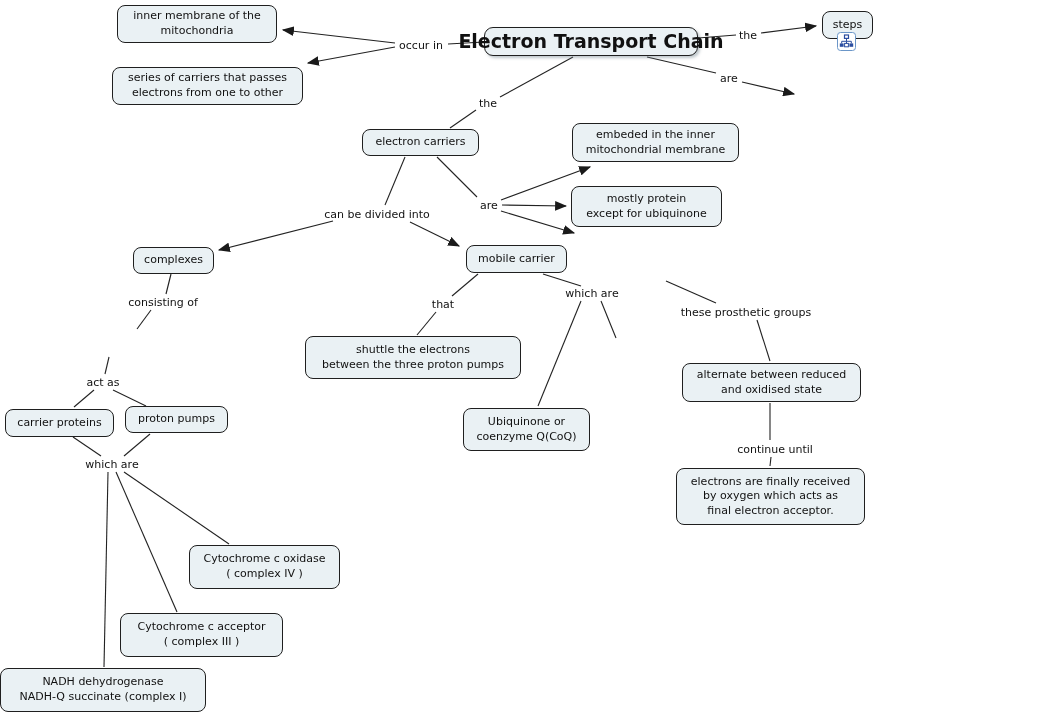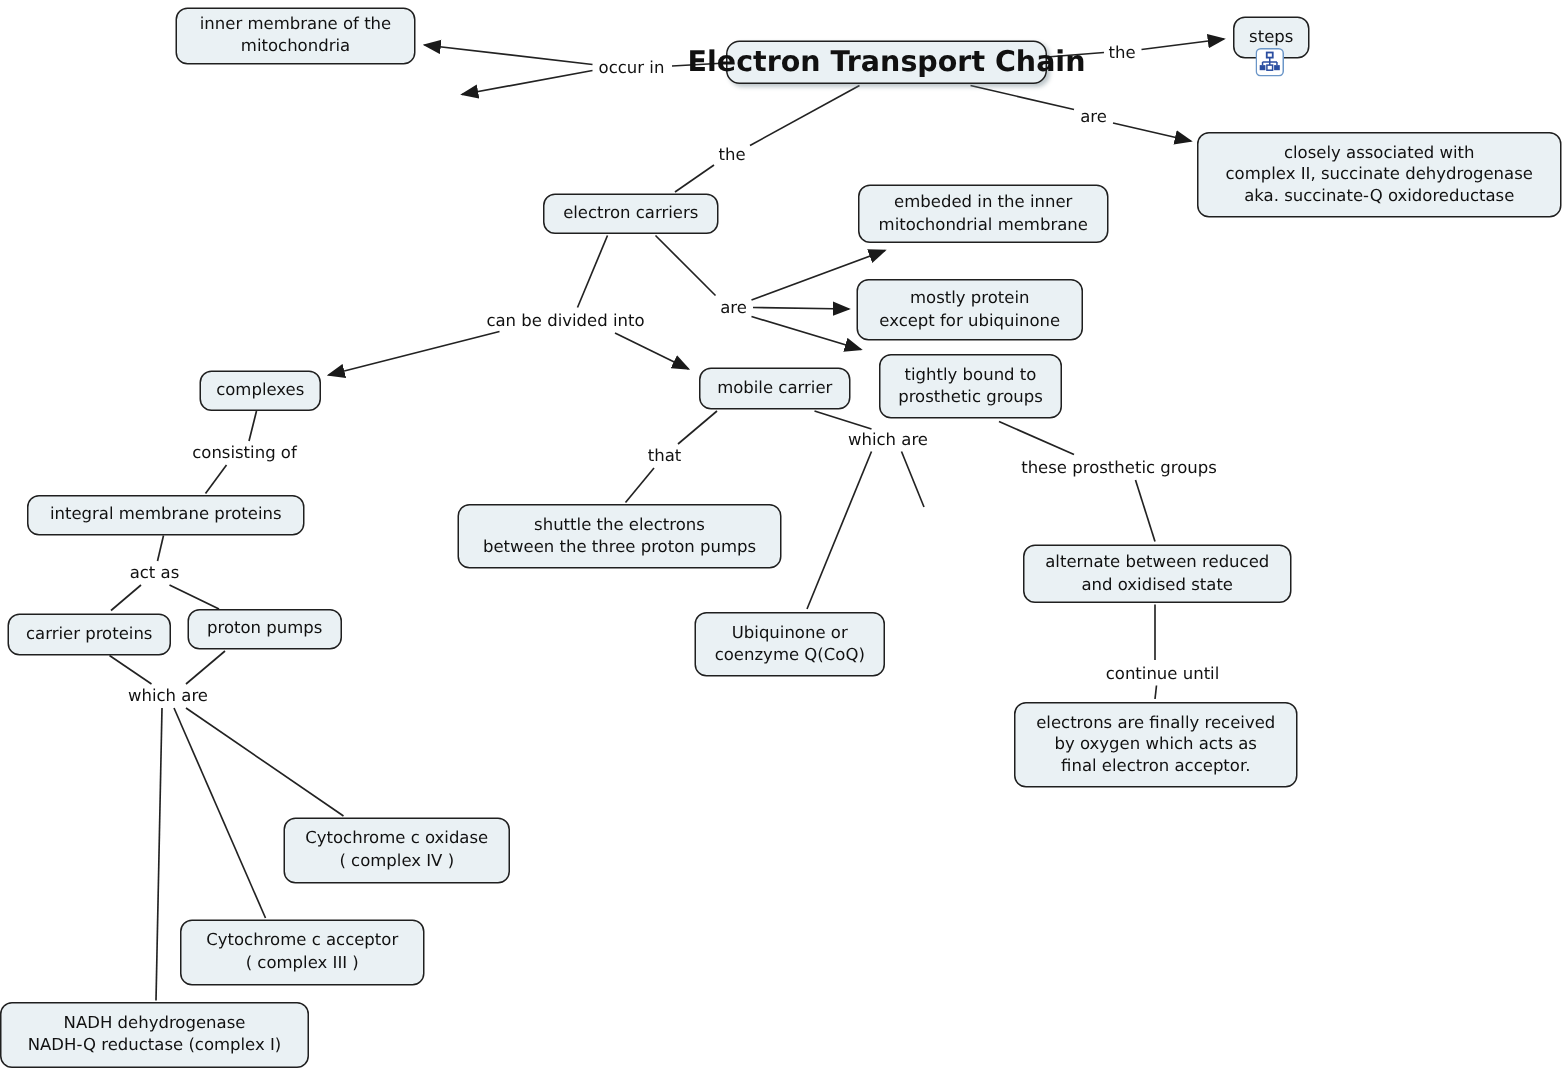--- a/index.html
+++ b/index.html
@@ -100,52 +100,48 @@
 
     <line class="edge" x1="666" y1="281" x2="716" y2="303"></line>
     <line class="edge" x1="757" y1="320" x2="770" y2="361"></line>
 
     <line class="edge" x1="770" y1="403" x2="770" y2="440"></line>
     <line class="edge" x1="771" y1="457" x2="770" y2="466"></line>
   </svg>
 
   <div class="node" style="left:117px;top:5px;width:160px;height:38px"><span>inner membrane of the
 mitochondria</span></div>
+  <div class="node" style="left:112px;top:67px;width:191px;height:38px"><span>series of carriers that passes
+electrons from one to other</span></div>
   <div class="node title" style="left:484px;top:27px;width:214px;height:29px"><span>Electron Transport Chain</span></div>
   <div class="node" style="left:822px;top:11px;width:51px;height:28px"><span>steps</span></div>
-  <div class="node" style="left:798px;top:88px;width:243px;height:57px"><span>closely associated with
-complex II, succinate dehydrogenase
-aka. succinate-Q oxidoreductase</span></div>
   <div class="node" style="left:572px;top:123px;width:167px;height:39px"><span>embeded in the inner
 mitochondrial membrane</span></div>
   <div class="node" style="left:362px;top:129px;width:117px;height:27px"><span>electron carriers</span></div>
   <div class="node" style="left:571px;top:186px;width:151px;height:41px"><span>mostly protein
 except for ubiquinone</span></div>
-  <div class="node" style="left:586px;top:236px;width:122px;height:43px"><span>tightly bound to
-prosthetic groups</span></div>
   <div class="node" style="left:133px;top:247px;width:81px;height:27px"><span>complexes</span></div>
   <div class="node" style="left:466px;top:245px;width:101px;height:28px"><span>mobile carrier</span></div>
-  <div class="node" style="left:18px;top:330px;width:185px;height:27px"><span>integral membrane proteins</span></div>
   <div class="node" style="left:5px;top:409px;width:109px;height:28px"><span>carrier proteins</span></div>
   <div class="node" style="left:125px;top:406px;width:103px;height:27px"><span>proton pumps</span></div>
   <div class="node" style="left:305px;top:336px;width:216px;height:43px"><span>shuttle the electrons
 between the three proton pumps</span></div>
   <div class="node" style="left:463px;top:408px;width:127px;height:43px"><span>Ubiquinone or
 coenzyme Q(CoQ)</span></div>
   <div class="node" style="left:682px;top:363px;width:179px;height:39px"><span>alternate between reduced
 and oxidised state</span></div>
   <div class="node" style="left:676px;top:468px;width:189px;height:57px"><span>electrons are finally received
 by oxygen which acts as
 final electron acceptor.</span></div>
   <div class="node" style="left:189px;top:545px;width:151px;height:44px"><span>Cytochrome c oxidase
 ( complex IV )</span></div>
   <div class="node" style="left:120px;top:613px;width:163px;height:44px"><span>Cytochrome c acceptor
 ( complex III )</span></div>
   <div class="node" style="left:0px;top:668px;width:206px;height:44px"><span>NADH dehydrogenase
-NADH-Q reductase (complex I)</span></div>
+NADH-Q succinate (complex I)</span></div>
 
   <div class="resource-icon" style="left:837px;top:32px">
     <svg width="19" height="19" viewBox="0 0 19 19">
       <rect x="0.5" y="0.5" width="18" height="18" rx="3" fill="#ffffff" stroke="#6b96c8" stroke-width="1"></rect>
       <rect x="7.5" y="3" width="4" height="3.4" fill="none" stroke="#2b4ea0" stroke-width="1.2"></rect>
       <line x1="9.5" y1="6.4" x2="9.5" y2="9.3" stroke="#2b4ea0" stroke-width="1"></line>
       <line x1="4.7" y1="9.3" x2="14.3" y2="9.3" stroke="#2b4ea0" stroke-width="1"></line>
       <line x1="4.7" y1="9.3" x2="4.7" y2="11.4" stroke="#2b4ea0" stroke-width="1"></line>
       <line x1="14.3" y1="9.3" x2="14.3" y2="11.4" stroke="#2b4ea0" stroke-width="1"></line>
       <rect x="2.8" y="11.4" width="3.8" height="3.4" fill="#2b4ea0"></rect>

